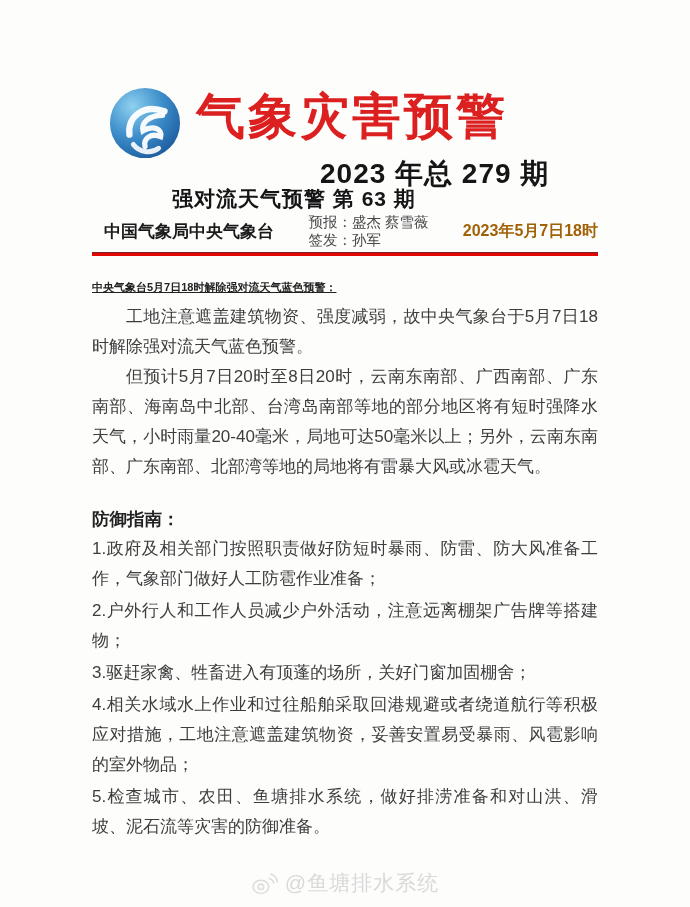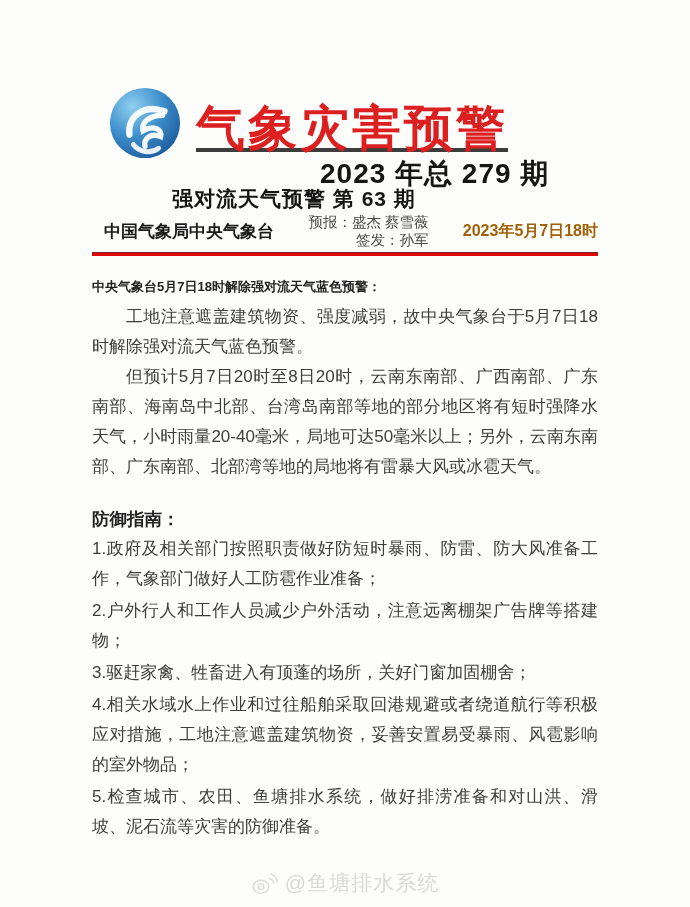--- a/index.html
+++ b/index.html
@@ -22,22 +22,21 @@
     height:907px;
     background:var(--paper);
     overflow:hidden;
     box-sizing:border-box;
     padding:86px 92px 0 92px;
     color:var(--body-text);
   }
   
   .header-top{
     display:flex;
-    align-items:flex-end;
-    text-decoration:underline;
+    align-items:flex-start;
   }
   .logo{
     width:74px;
     height:74px;
     flex:0 0 74px;
     margin-left:16px;
   }
   .doc-title{
     margin:0 0 0 14px;
     font-family:"Liberation Serif","DejaVu Serif",serif;
@@ -79,41 +78,41 @@
     font-weight:bold;
     font-size:17px;
     color:#1a1a1a;
     white-space:nowrap;
   }
   .signers{
     font-size:14.5px;
     line-height:18px;
     color:#4a4a4a;
     white-space:nowrap;
-    text-align:right;
   }
   .issued-datetime{
     font-weight:bold;
     font-size:16px;
     color:#a16207;
     white-space:nowrap;
   }
   .red-rule{
     margin-top:3px;
     height:3px;
     background:var(--rule-red);
     border-top:1.5px solid var(--rule-dark);
   }
   
   .headline{
     margin:16px 0 0 0;
     font-weight:bold;
-    font-size:13px;
+    font-size:11px;
     line-height:30px;
     color:#222222;
+    text-decoration:underline;
   }
   .para{
     margin:0;
     font-size:17px;
     line-height:30px;
     text-align:justify;
     color:var(--body-text);
   }
   .para.indent{ text-indent:2em; }
   .guide-title{

